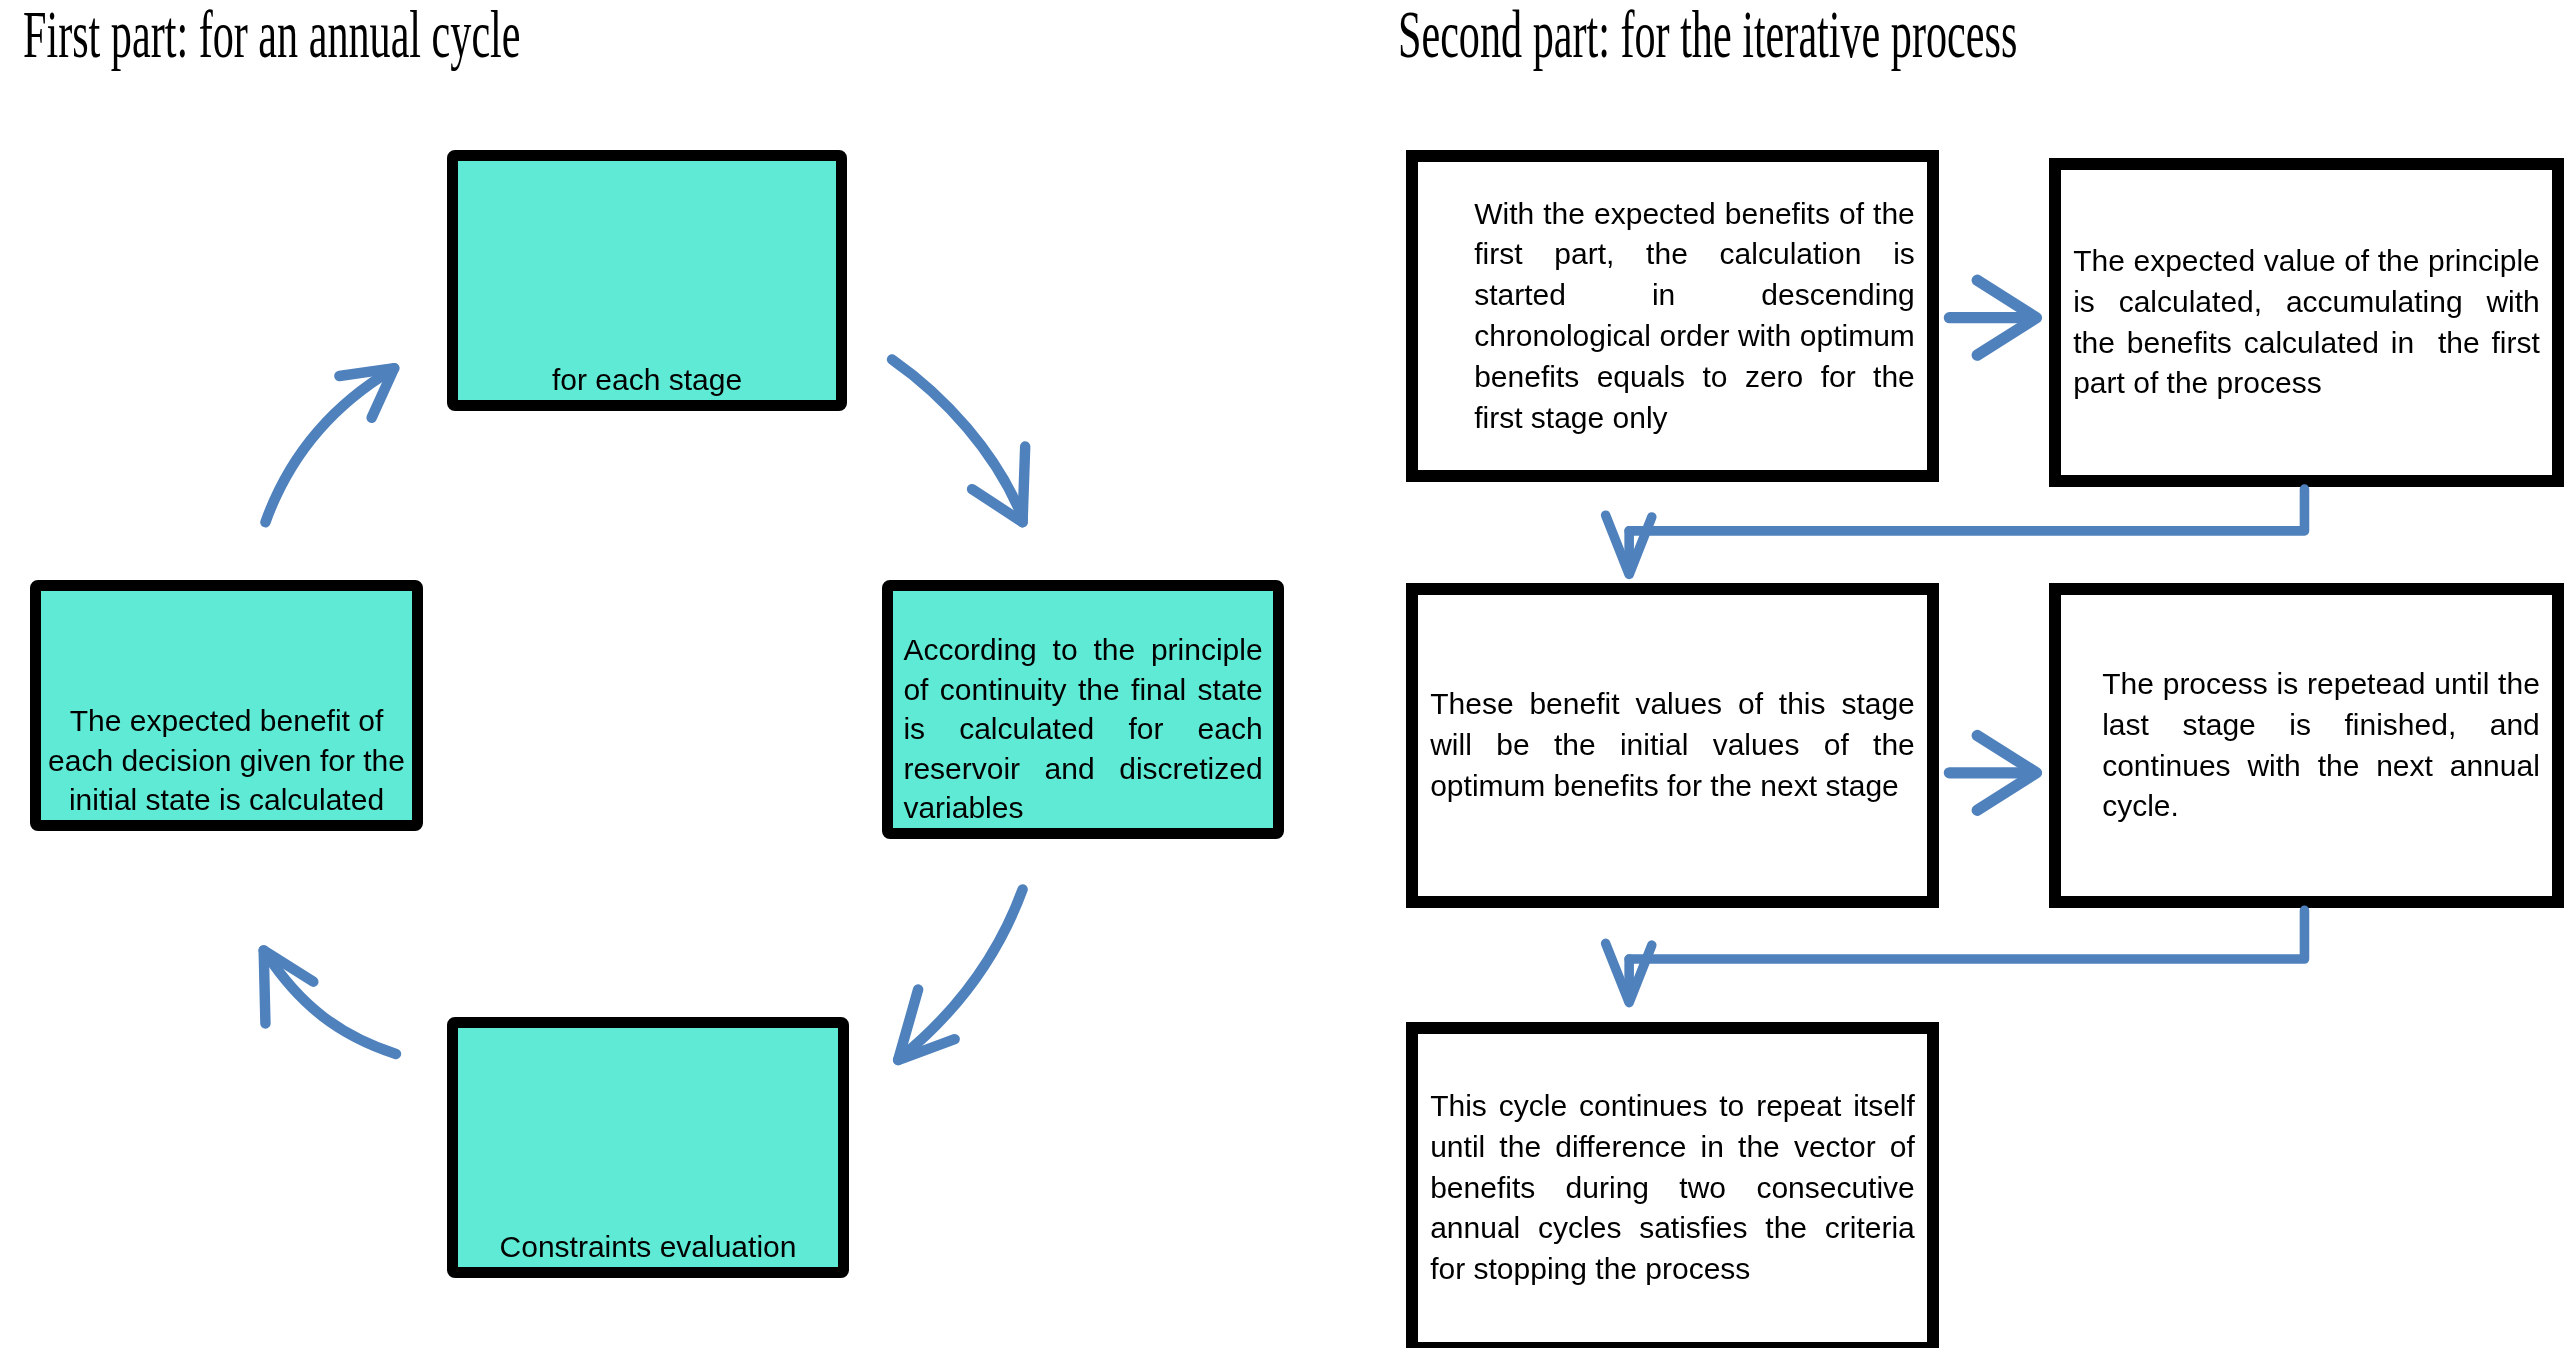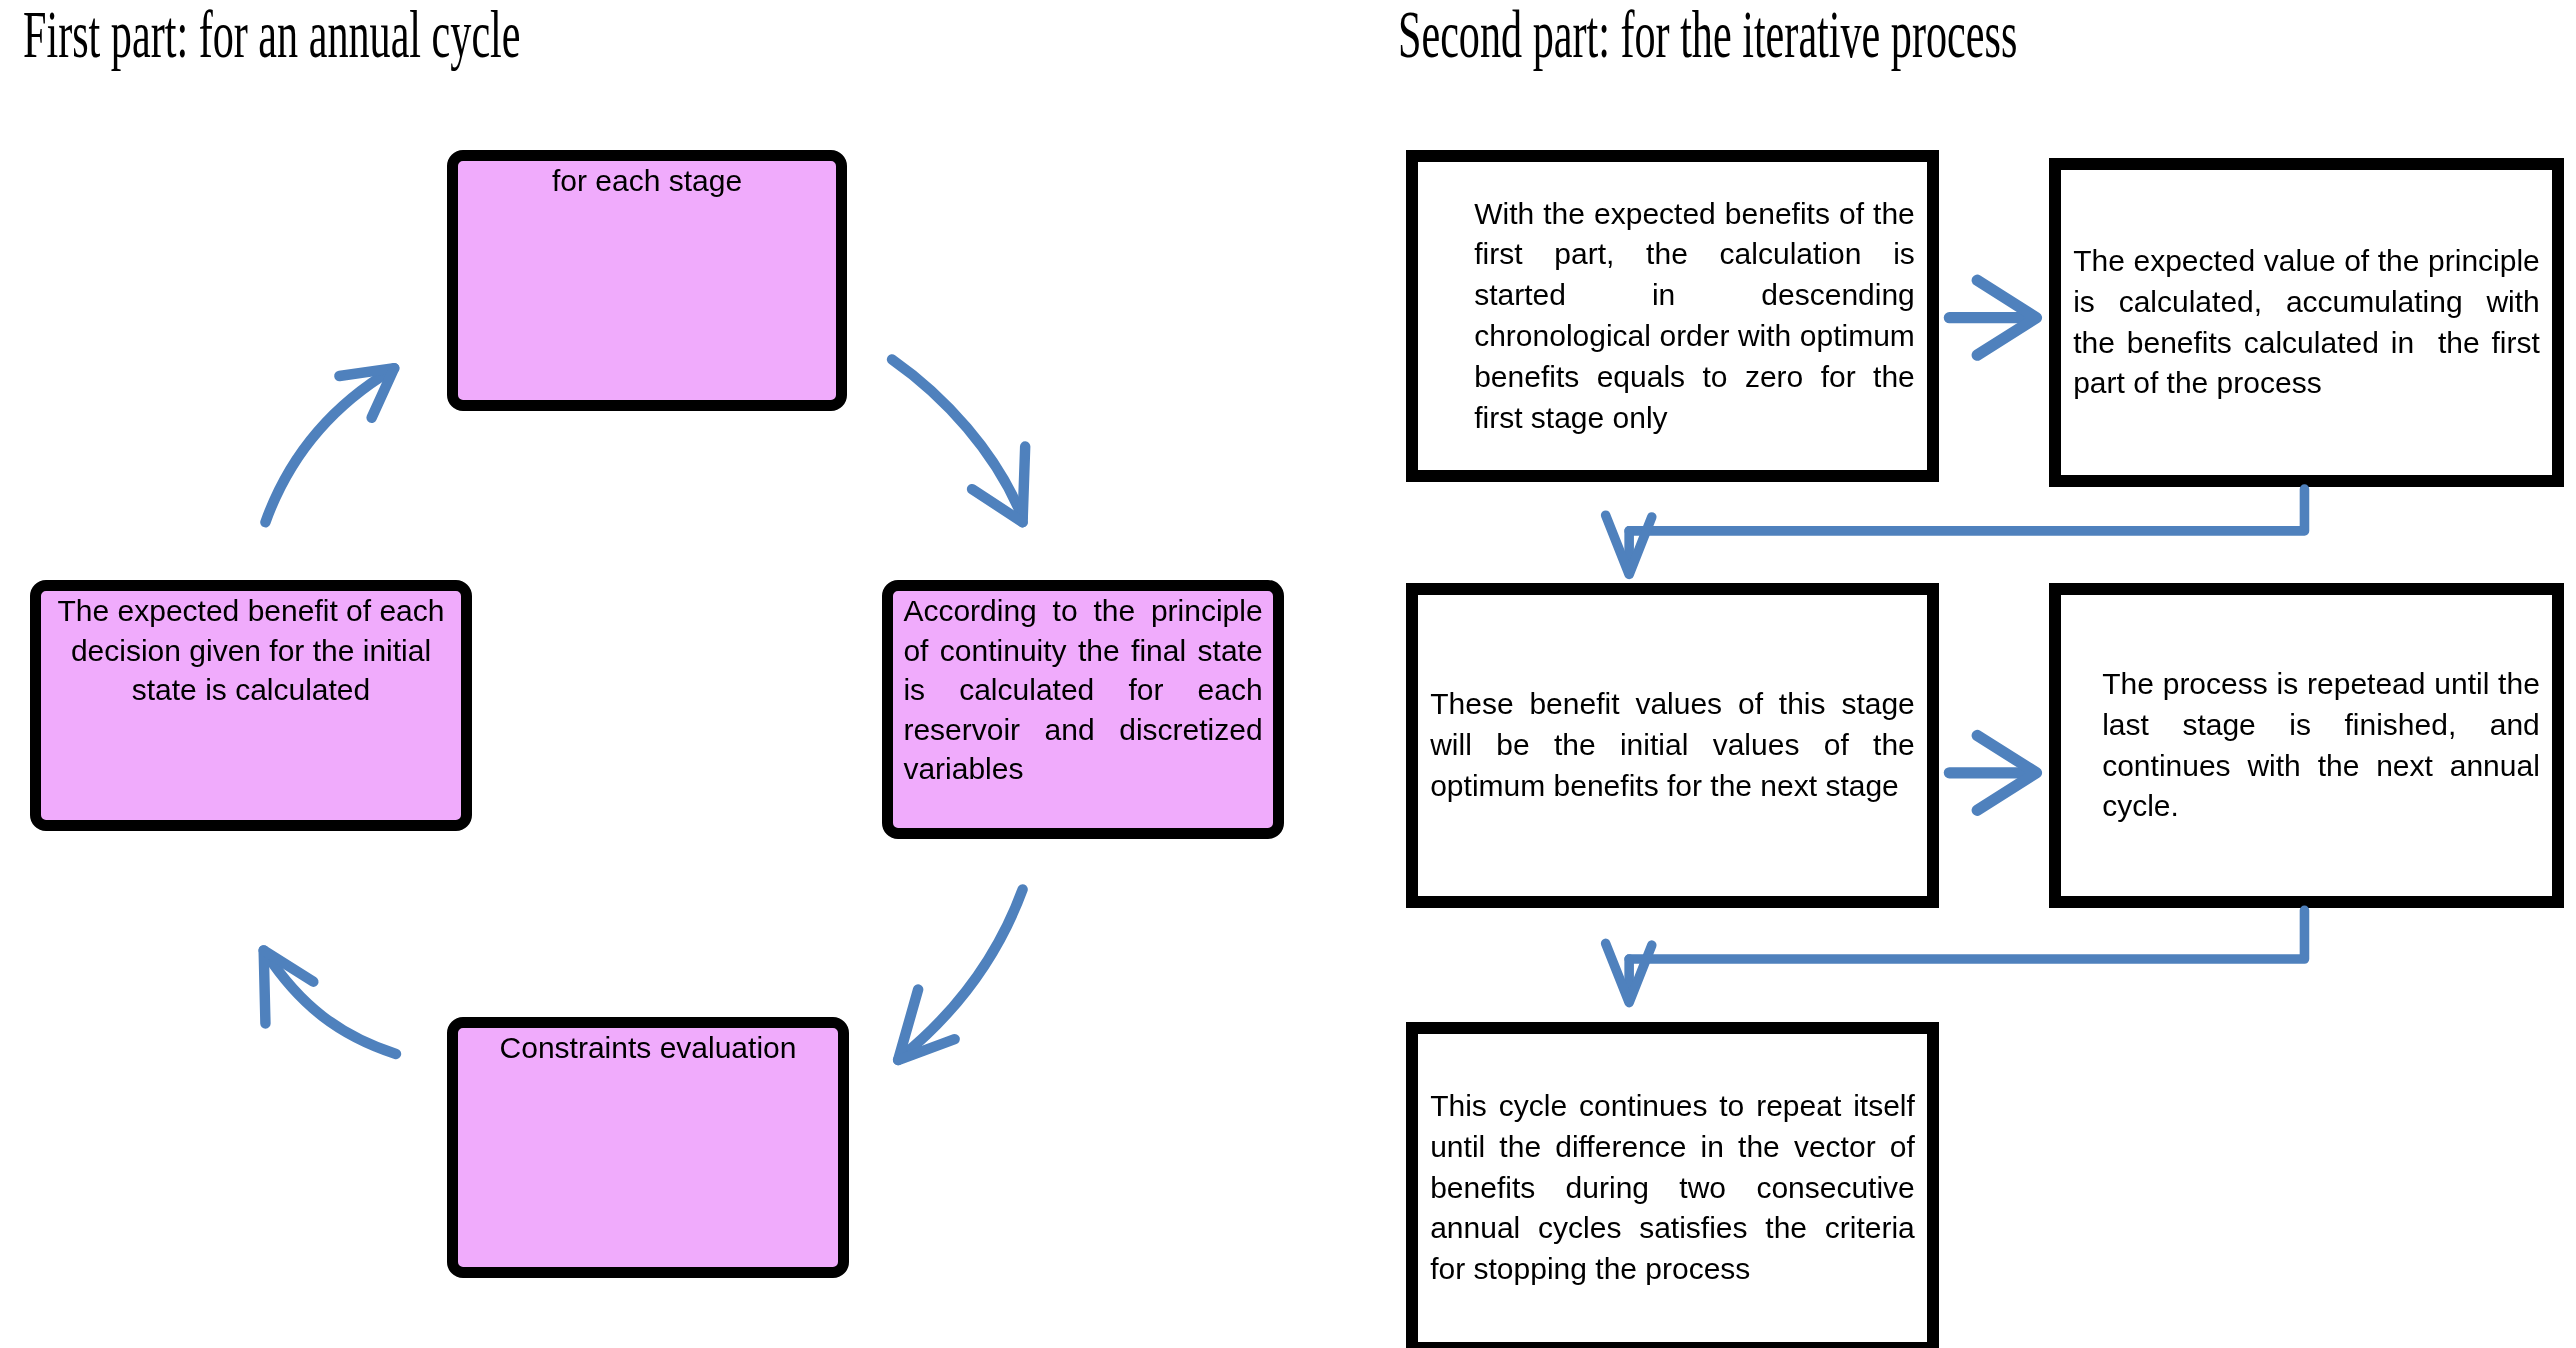--- a/index.html
+++ b/index.html
@@ -26,42 +26,42 @@
     transform: scaleX(0.62);
     transform-origin: left top;
   }
   #title-left  { left: 22.6px;   top: 0px; }
   #title-right { left: 1398px; top: 0px; }
 
   
   .rbox {
     position: absolute;
     box-sizing: border-box;
-    background: #f0abfc;
+    background: #5eead4;
     border: 11.3px solid #000000;
-    border-radius: 16px;
+    border-radius: 8px;
     display: flex;
-    align-items: flex-start;
+    align-items: flex-end;
     color: #000000;
     font-family: "Liberation Sans", sans-serif;
   }
   .rbox .txt {
     width: 100%;
     font-size: 30px;
     line-height: 1.32;
   }
   .rbox.center .txt { text-align: center; }
   .rbox.justify .txt {
     text-align: justify;
     text-align-last: left;
     padding: 0 10.4px;
   }
 
   #box-stage       { left: 447px;  top: 150px;  width: 400px; height: 261px; }
-  #box-expected    { left: 30px;   top: 580px;  width: 442px; height: 251px; }
+  #box-expected    { left: 30px;   top: 580px;  width: 393px; height: 251px; }
   #box-according   { left: 882px; top: 580px;  width: 402px; height: 259px; }
   #box-constraints { left: 447px;  top: 1003px; width: 402px; height: 261px; margin-top: 14px; }
 
   
   .sbox {
     position: absolute;
     box-sizing: border-box;
     background: #ffffff;
     border: 12.2px solid #000000;
     display: flex;

